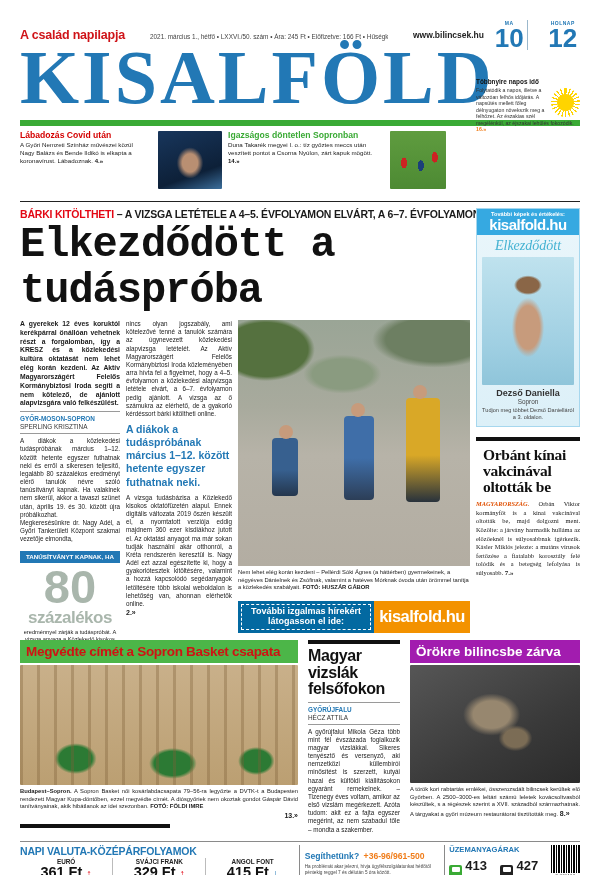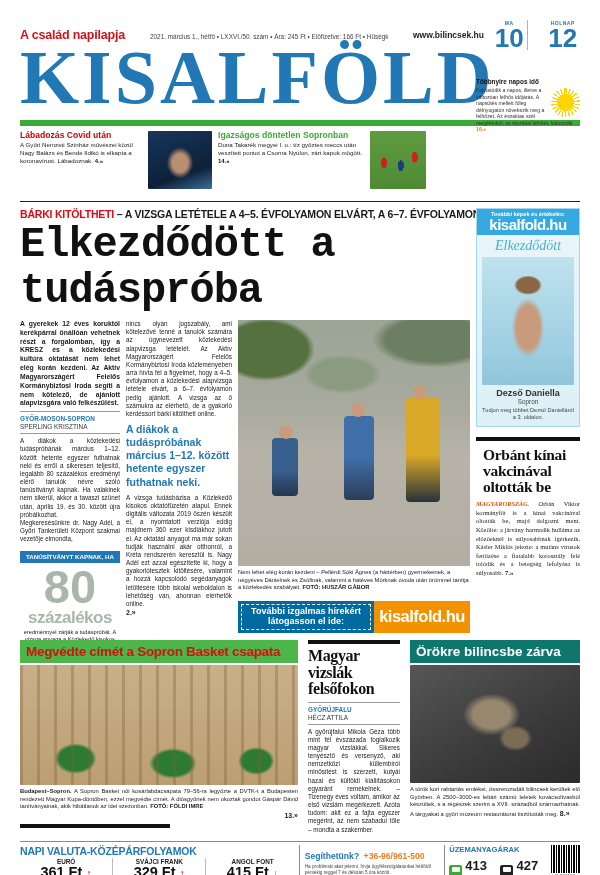--- a/index.html
+++ b/index.html
@@ -21,21 +21,21 @@
   .tnum{font-size:26px;font-weight:bold;color:#2278b5;line-height:24px;}
   .winfo{position:absolute;top:78px;right:0;width:104px;font-size:5.2px;line-height:1.25;color:#333;}
   .whead{font-size:6.4px;font-weight:bold;color:#111;margin-bottom:1px;}
   .sun{width:29px;height:29px;float:right;margin:1px 0 1px 3px;border-radius:50%;
        background:radial-gradient(circle at 50% 50%,#ffd400 0 8px,rgba(255,212,0,0) 9px),
        repeating-conic-gradient(#ffd400 0deg 6deg,rgba(255,212,0,0) 6deg 16deg);}
   .wref{color:#f07d1a;font-weight:bold;}
   .greenbar{height:6px;background:#3aaa35;margin-top:4px;}
   
   .teasers{display:flex;gap:6px;padding:5px 0 6px;border-bottom:1.5px solid #222;height:64px;}
-  .tsr{display:flex;gap:4px;}
+  .tsr{display:flex;gap:14px;}
   .tsr-txt h3{margin:0 0 1px;font-size:8.6px;line-height:1.05;}
   .tsr-txt p{margin:0;font-size:6.2px;line-height:1.25;color:#222;}
   .h-red{color:#d40000;}.h-orange{color:#f07d00;}.h-green{color:#3aaa35;}
   .pref{font-weight:bold;font-size:6px;color:#111;}
   .ph{border-radius:1px;}
   .ph-man{width:64px;height:58px;background:radial-gradient(22px 26px at 50% 55%,#b98f72 0 35%,rgba(0,0,0,0) 60%),linear-gradient(160deg,#18365c,#0d2038 70%,#3c6f9c);}
   .ph-bldg{width:56px;height:58px;background:repeating-linear-gradient(90deg,rgba(90,80,60,.25) 0 2px,rgba(0,0,0,0) 2px 9px),repeating-linear-gradient(0deg,rgba(90,80,60,.2) 0 2px,rgba(0,0,0,0) 2px 8px),linear-gradient(#cfd8de 15%,#ded3b8 60%,#b8a98a);}
   .ph-foot{width:56px;height:58px;background:radial-gradient(5px 9px at 25% 55%,#c22 0 60%,rgba(0,0,0,0) 61%),radial-gradient(5px 9px at 55% 60%,#1b3f7a 0 60%,rgba(0,0,0,0) 61%),radial-gradient(5px 9px at 80% 45%,#c22 0 60%,rgba(0,0,0,0) 61%),linear-gradient(#5f9c3f,#4d8a33);}
   
   .mainrow{display:flex;gap:6px;margin-top:6px;height:424px;}
@@ -108,24 +108,24 @@
       radial-gradient(30px 22px at 20% 78%,#2c7a34 0 55%,rgba(0,0,0,0) 70%),
       radial-gradient(34px 22px at 55% 82%,#2c7a34 0 55%,rgba(0,0,0,0) 70%),
       radial-gradient(26px 20px at 85% 80%,#2c7a34 0 55%,rgba(0,0,0,0) 70%),
       linear-gradient(#c9b08a,#bb9f72);}
   .bcap{font-size:5.8px;line-height:1.3;color:#222;margin-top:3px;text-align:justify;}
   .bcap b{font-weight:bold;}
   .bref{font-weight:bold;font-size:7px;text-align:right;margin-top:1px;}
   .halfbar{width:150px;height:4px;background:#111;margin-top:5px;}
   .bmid{width:92px;overflow:hidden;}
   .topbar4{height:4px;background:#111;margin-bottom:4px;}
-  .bm-head{font-family:Liberation Serif, serif;font-weight:bold;font-size:16px;
+  .bm-head{font-family:Liberation Sans, sans-serif;font-weight:bold;font-size:16px;
            line-height:16.5px;letter-spacing:-.4px;margin:0 0 4px;color:#111;}
   .bright{flex:1;overflow:hidden;}
-  .orangehead{background:#0f766e;color:#fff;font-weight:bold;font-size:13.5px;padding:4px 6px;
+  .orangehead{background:#a21caf;color:#fff;font-weight:bold;font-size:13.5px;padding:4px 6px;
               height:15px;line-height:15px;white-space:nowrap;overflow:hidden;}
   .ph-cuffs{height:118px;margin-top:2px;background:
       radial-gradient(46px 34px at 48% 42%,#97876f 0 40%,rgba(0,0,0,0) 62%),
       radial-gradient(26px 20px at 62% 62%,#7b6c55 0 45%,rgba(0,0,0,0) 65%),
       linear-gradient(150deg,#565656,#3a3a3a 60%,#2b2b2b);}
   
   .strip{border-top:1px solid #8a8a8a;margin-top:5px;display:flex;height:42px;padding-top:3px;}
   .cur{width:286px;}
   .cur-title{color:#2278b5;font-weight:bold;font-size:10.5px;letter-spacing:-.2px;}
   .currow{display:flex;margin-top:1px;}

